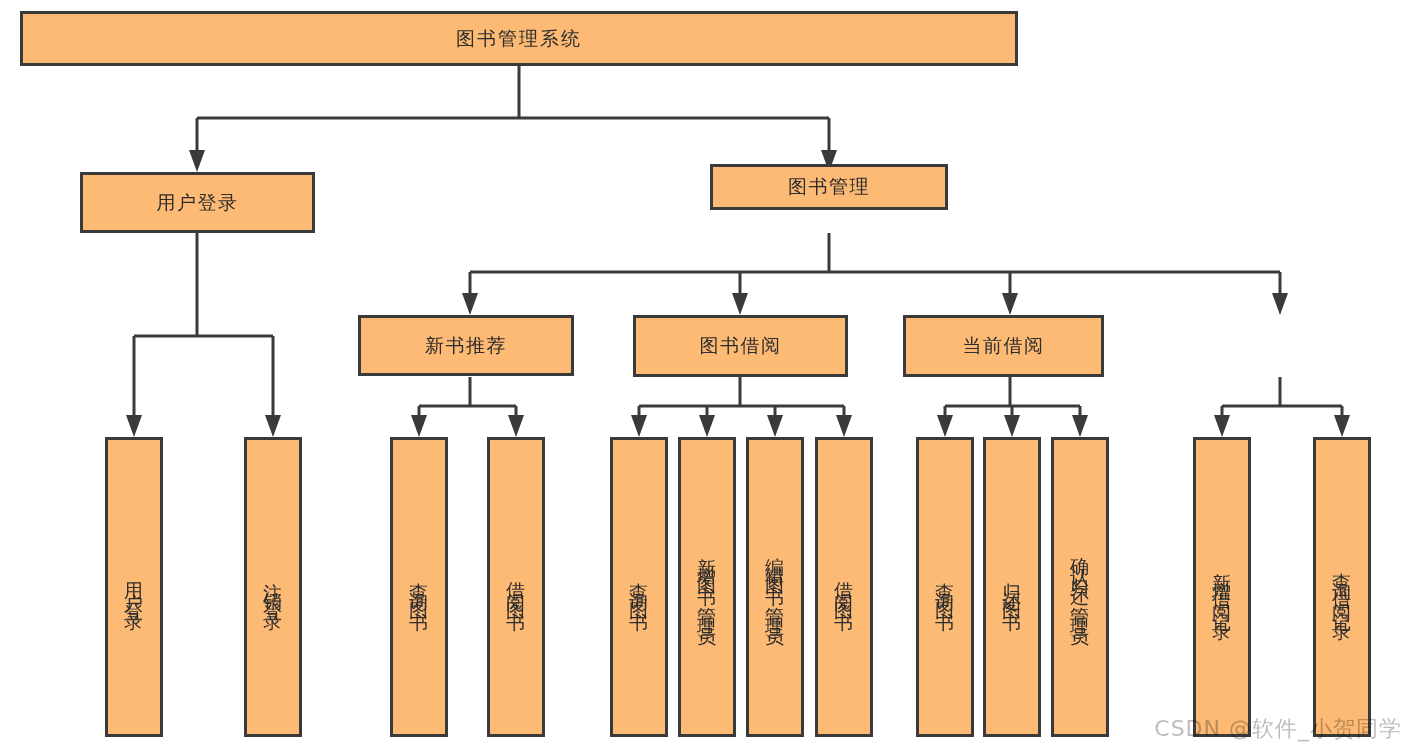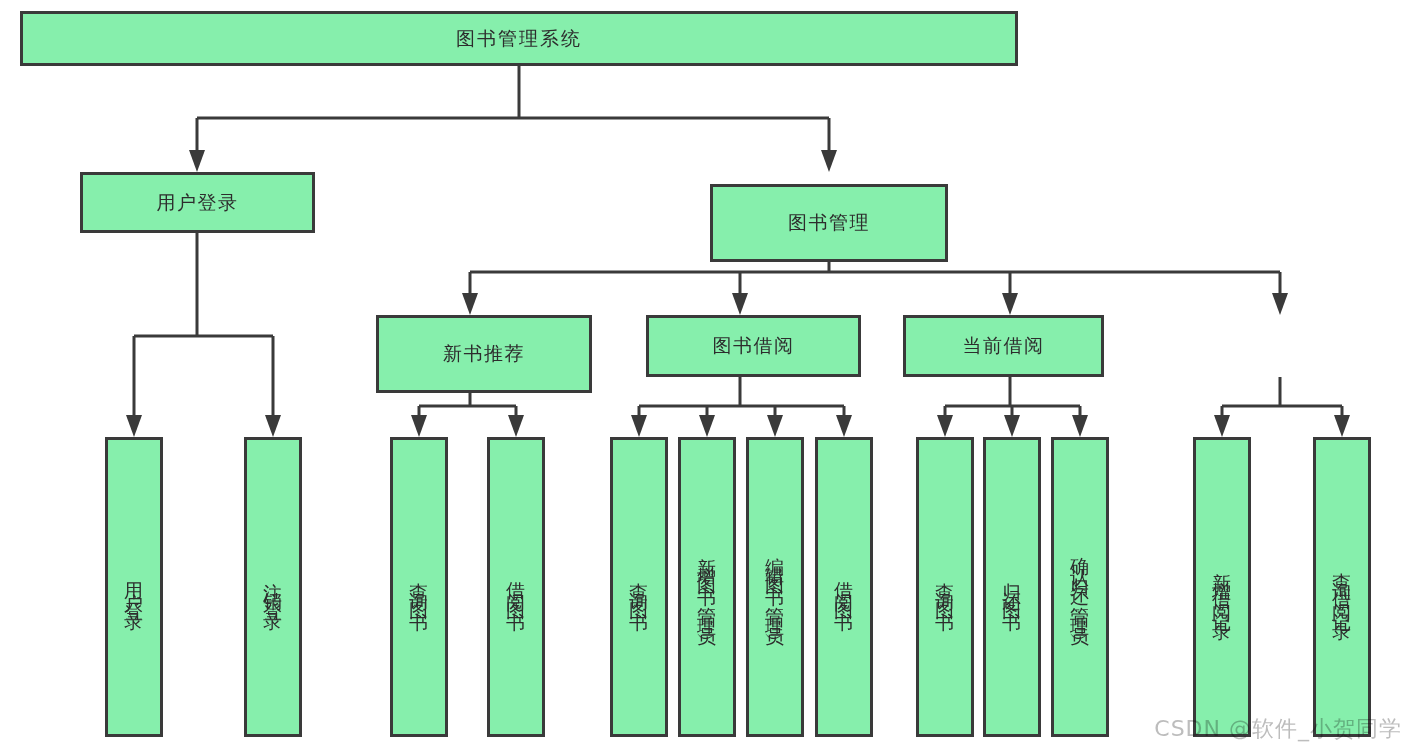--- a/index.html
+++ b/index.html
@@ -10,21 +10,21 @@
   }
   html,body{margin:0;padding:0;background:#fff;}
   .stage{
     position:relative;width:1405px;height:747px;background:var(--bg);
     overflow:hidden;
     font-family:"DejaVu Sans","Liberation Sans",sans-serif;
   }
   svg.connectors{position:absolute;left:0;top:0;color:var(--line);z-index:1;}
   .node{
     position:absolute;box-sizing:border-box;
-    border:3px solid var(--line);background:#86efac;
+    border:3px solid var(--line);background:#fdba74;
     display:flex;align-items:center;justify-content:center;
     color:var(--text);z-index:2;
   }
   .h .lbl{font-size:19px;letter-spacing:1.5px;white-space:nowrap;}
   .root-box .lbl{font-size:19px;letter-spacing:2px;}
   .leaf{width:58px;top:437px;height:300px;}
   .leaf .vlabel{
     writing-mode:vertical-rl;text-orientation:mixed;
     font-size:19px;line-height:1;letter-spacing:10px;
   }
@@ -89,28 +89,28 @@
     </g>
   </svg>
 
   <div class="node h root-box" style="left:20px;top:11px;width:998px;height:55px">
     <span class="lbl">图书管理系统</span>
   </div>
 
   <div class="node h" style="left:80px;top:172px;width:235px;height:61px">
     <span class="lbl">用户登录</span>
   </div>
-  <div class="node h" style="left:710px;top:184px;width:238px;height:78px">
+  <div class="node h" style="left:710px;top:164px;width:238px;height:46px">
     <span class="lbl">图书管理</span>
   </div>
 
-  <div class="node h" style="left:376px;top:315px;width:216px;height:78px">
+  <div class="node h" style="left:358px;top:315px;width:216px;height:61px">
     <span class="lbl">新书推荐</span>
   </div>
-  <div class="node h" style="left:646px;top:315px;width:215px;height:62px">
+  <div class="node h" style="left:633px;top:315px;width:215px;height:62px">
     <span class="lbl">图书借阅</span>
   </div>
   <div class="node h" style="left:903px;top:315px;width:201px;height:62px">
     <span class="lbl">当前借阅</span>
   </div>
 
   <div class="node leaf" style="left:105px">
     <span class="vlabel">用户登录</span>
   </div>
   <div class="node leaf" style="left:244px">

